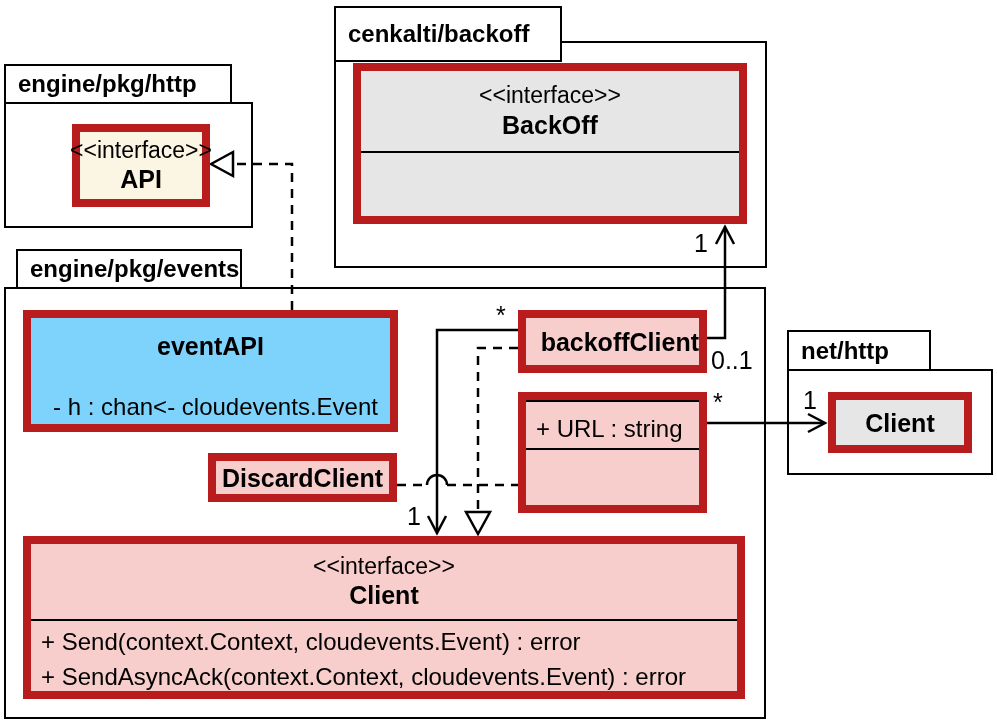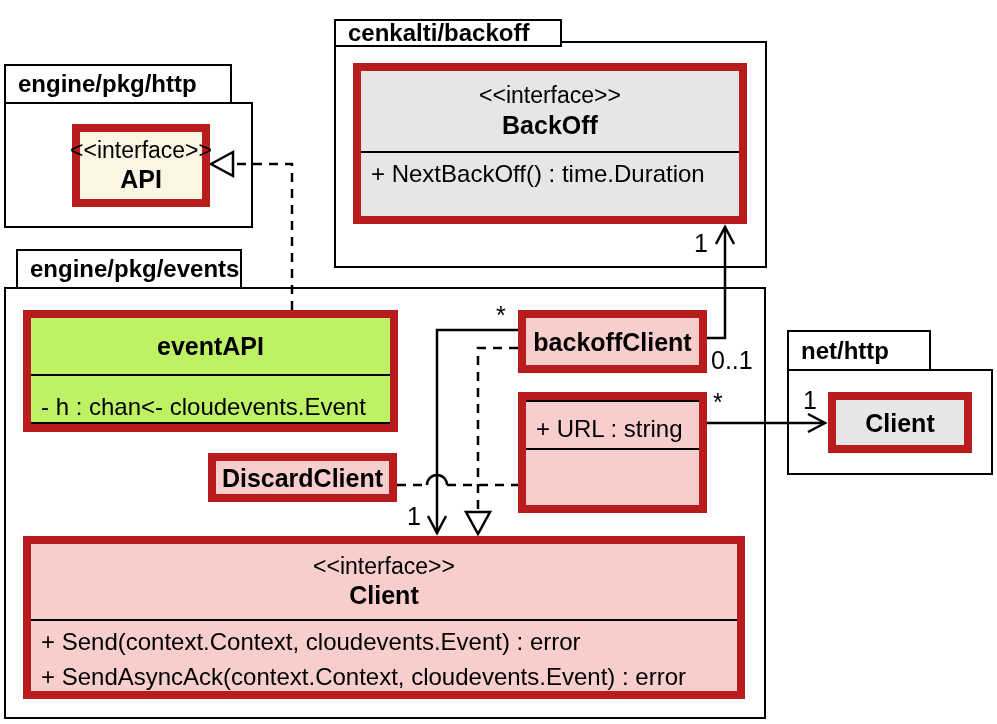--- a/index.html
+++ b/index.html
@@ -34,21 +34,21 @@
   .cls-empty{flex:1;}
   
   #cls-api        {left:72px; top:124px;width:138px;height:83px;}
   #cls-backoff    {left:353px;top:63px; width:394px;height:161px;}
   #cls-backoff    .cls-title{height:80px;}
   #cls-backoff    .cls-row{height:38px;box-sizing:border-box;}
   #cls-eventapi   {left:23px; top:310px;width:375px;height:122px;}
   #cls-eventapi   .cls-title{height:59px;}
   #cls-eventapi   .cls-row{height:47px;box-sizing:border-box;display:flex;align-items:center;padding-top:16px;}
   #cls-backoffclient{left:518px;top:310px;width:189px;height:63px;}
-  #cls-backoffclient .cls-title{height:100%;}
+  #cls-backoffclient .cls-title{height:100%;align-items:flex-end;}
   #cls-httpclient {left:518px;top:392px;width:189px;height:121px;}
   #cls-httpclient .cls-title{height:60px;}
   #cls-httpclient .cls-row{height:46px;box-sizing:border-box;display:flex;align-items:center;padding-top:8px;}
   #cls-discardclient{left:208px;top:453px;width:189px;height:49px;}
   #cls-discardclient .cls-title{height:100%;}
   #cls-client     {left:23px; top:536px;width:722px;height:163px;}
   #cls-client     .cls-title{height:80px;}
   #cls-client     .cls-row{height:37px;box-sizing:border-box;}
   #cls-netclient  {left:828px;top:392px;width:144px;height:61px;}
   #cls-netclient  .cls-title{height:100%;}
@@ -67,21 +67,21 @@
 <body>
 
 <div class="canvas">
 
   <div class="pkg-body" style="left:4px;top:102px;width:249px;height:126px;"></div>
   <div class="pkg-tab" style="left:4px;top:64px;width:228px;height:40px;">
     <span>engine/pkg/http</span>
   </div>
 
   <div class="pkg-body" style="left:334px;top:41px;width:433px;height:227px;"></div>
-  <div class="pkg-tab" style="left:334px;top:19px;width:228px;height:28px;text-align:center;">
+  <div class="pkg-tab" style="left:334px;top:6px;width:228px;height:56px;text-align:center;">
     <span>cenkalti/backoff</span>
   </div>
 
   <div class="pkg-body" style="left:4px;top:287px;width:762px;height:432px;"></div>
   <div class="pkg-tab" style="left:16px;top:249px;width:226px;height:40px;">
     <span>engine/pkg/events</span>
   </div>
 
   <div class="pkg-body" style="left:787px;top:369px;width:206px;height:106px;"></div>
   <div class="pkg-tab" style="left:787px;top:330px;width:144px;height:41px;">
@@ -128,24 +128,23 @@
       <div class="cls-name">API</div>
     </div>
   </div>
 
   <div class="cls" id="cls-backoff" style="background:#E6E6E6;">
     <div class="cls-title">
       <div class="cls-stereo">&lt;&lt;interface&gt;&gt;</div>
       <div class="cls-name">BackOff</div>
     </div>
     <div class="cls-sep"></div>
-    <div class="cls-row">+ NextBackOff() : time.Duration</div>
   </div>
 
-  <div class="cls" id="cls-eventapi" style="background:#bef264;">
+  <div class="cls" id="cls-eventapi" style="background:#7dd3fc;align-items:center;">
     <div class="cls-title">
       <div class="cls-name">eventAPI</div>
     </div>
     <div class="cls-sep"></div>
     <div class="cls-row">- h : chan&lt;- cloudevents.Event</div>
     <div class="cls-sep"></div>
     <div class="cls-empty"></div>
   </div>
 
   <div class="cls" id="cls-backoffclient" style="background:#F8CECC;">

